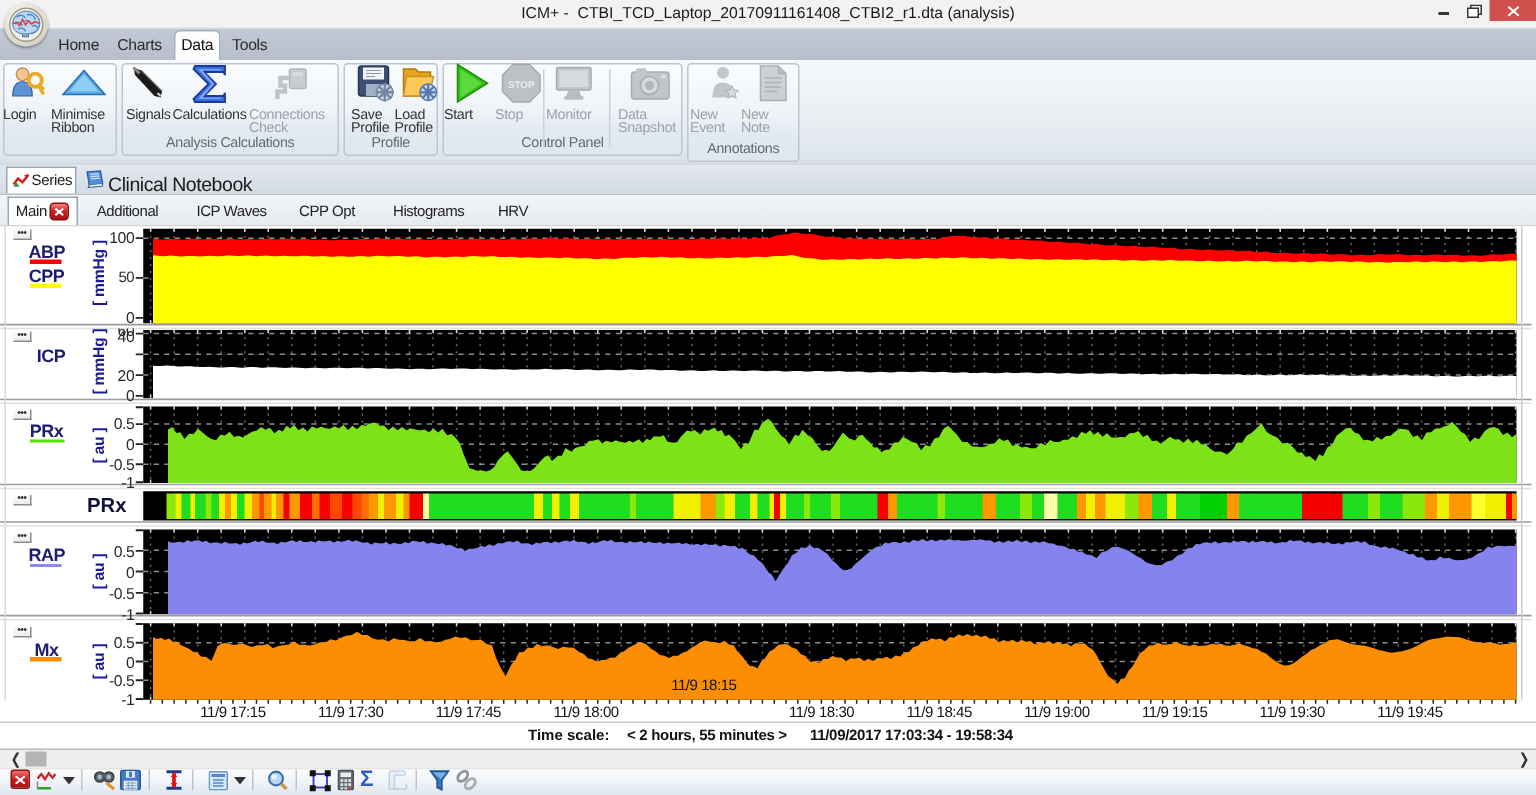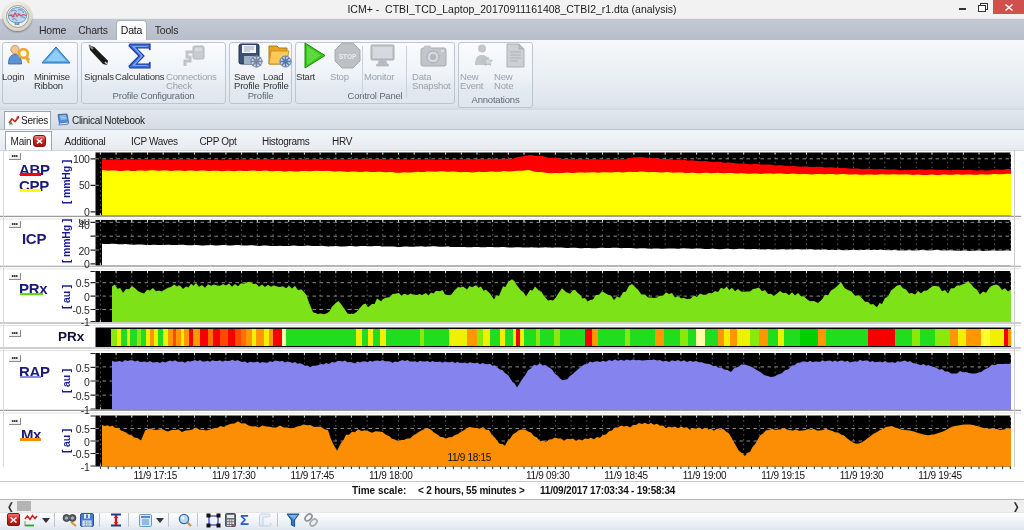--- a/index.html
+++ b/index.html
@@ -1,17 +1,17 @@
 <!DOCTYPE html>
 <html><head><meta charset="utf-8"><style>
 *{margin:0;padding:0;box-sizing:border-box}
 html,body{width:1024px;height:530px;overflow:hidden;font-family:"Liberation Sans",sans-serif;background:#fff;position:relative}
 .abs{position:absolute}
 .tk{position:absolute;font-size:10.5px;color:#2a2a2a;text-align:right;width:40px;letter-spacing:-0.3px}
-.sig{position:absolute;font-weight:bold;font-size:15px;letter-spacing:-0.3px;color:#1b1b75;text-align:center}
+.sig{position:absolute;font-weight:bold;font-size:12px;letter-spacing:-0.3px;color:#1b1b75;text-align:center}
 .sigbar{position:absolute;font-weight:bold;font-size:13.5px;color:#10103a}
 .ul{position:absolute;height:2.6px}
 .unit{position:absolute;font-weight:bold;font-size:10.5px;letter-spacing:-0.2px;color:#1b1b9a;transform:rotate(-90deg) translate(-50%,0);transform-origin:0 0;white-space:nowrap}
 .dots{position:absolute;left:9px;width:12px;height:7px;border-right:1px solid #8a8a8a;border-bottom:1px solid #8a8a8a;background:linear-gradient(#fdfdfd,#ececec);font-size:7px;line-height:5px;text-align:center;color:#333;letter-spacing:-0.5px}
 .tlab{position:absolute;font-size:10px;color:#111;width:78px;text-align:center;letter-spacing:-0.3px}
 .rtab{position:absolute;top:24px;font-size:10.5px;letter-spacing:-0.2px;color:#2b2b2b;text-align:center}
 .grouplabel{position:absolute;bottom:1.5px;width:100%;text-align:center;font-size:9.5px;letter-spacing:-0.2px;color:#5f6a78}
 .btnlabel{position:absolute;top:71.5px;text-align:left;font-size:9.5px;letter-spacing:-0.2px;color:#333;line-height:9.5px}
 .btnlabel.dis{color:#9aa2ab}
 .sep{position:absolute;width:1px;background:#c9d1da}
@@ -43,21 +43,21 @@
 <div class="rtab" style="left:75px;width:36px">Charts</div>
 <div class="rtab" style="left:116px;width:31px;color:#111">Data</div>
 <div class="rtab" style="left:150px;width:33px">Tools</div>
 
 <div class="abs" style="left:0;top:40px;width:1024px;height:66px;background:linear-gradient(#f6f8fa,#e9eef3 60%,#dde4ec)"></div>
 <div class="abs" style="left:0;top:106px;width:1024px;height:4px;background:linear-gradient(#dde3ea,#d2d9e2)"></div>
 <div class="abs" style="left:2px;top:41.5px;width:76px;height:62px;border:1px solid #bcc5d1;border-radius:3px;background:linear-gradient(#fafcfd,#eef2f7 55%,#e2e9f1 75%,#dfe6ee)">
     <div class="grouplabel"></div>
   </div>
 <div class="abs" style="left:81px;top:41.5px;width:145px;height:62px;border:1px solid #bcc5d1;border-radius:3px;background:linear-gradient(#fafcfd,#eef2f7 55%,#e2e9f1 75%,#dfe6ee)">
-    <div class="grouplabel">Profile Configuration</div>
+    <div class="grouplabel">Analysis Calculations</div>
   </div>
 <div class="abs" style="left:229px;top:41.5px;width:63px;height:62px;border:1px solid #bcc5d1;border-radius:3px;background:linear-gradient(#fafcfd,#eef2f7 55%,#e2e9f1 75%,#dfe6ee)">
     <div class="grouplabel">Profile</div>
   </div>
 <div class="abs" style="left:295px;top:41.5px;width:160px;height:62px;border:1px solid #bcc5d1;border-radius:3px;background:linear-gradient(#fafcfd,#eef2f7 55%,#e2e9f1 75%,#dfe6ee)">
     <div class="grouplabel">Control Panel</div>
   </div>
 <div class="abs" style="left:458px;top:41.5px;width:75px;height:66px;border:1px solid #bcc5d1;border-radius:3px;background:linear-gradient(#fafcfd,#eef2f7 55%,#e2e9f1 75%,#dfe6ee)">
     <div class="grouplabel">Annotations</div>
   </div>
@@ -160,21 +160,21 @@
 <path d="M1 8 L4 4 L7 6.5 L11 1.5" stroke="#cc2222" stroke-width="1.6" fill="none"></path>
 <path d="M1 9.5 L5 9.5 L3 6.5 Z" fill="#2a9944"></path>
 <path d="M8 2 L11 1 L10.5 4 Z" fill="#cc2222"></path>
 </svg>
 <div class="abs" style="left:21px;top:114.5px;font-size:10px;letter-spacing:-0.2px;color:#1a1a1a">Series</div>
 <svg class="abs" style="left:55px;top:112.5px" width="15" height="14" viewBox="0 0 15 14">
 <path d="M3 1.5 L12 1 L13.5 9.5 L4.5 10.5 Z" fill="#4f8fdd" stroke="#2a5a9a" stroke-width="0.8"></path>
 <path d="M4.5 10.5 L3.8 12 L13 11.2 L13.5 9.5" fill="#e8eef6" stroke="#2a5a9a" stroke-width="0.7"></path>
 <path d="M5 3.2 L11 2.8 M5.3 4.7 L11.3 4.3 M5.6 6.2 L11.6 5.8" stroke="#cfe2f6" stroke-width="0.8"></path>
 </svg>
-<div class="abs" style="left:72px;top:114.5px;font-size:10px;letter-spacing:-0.3px;color:#1a1a1a">Clinical Notebook</div>
+<div class="abs" style="left:72px;top:114.5px;font-size:13px;letter-spacing:-0.3px;color:#1a1a1a">Clinical Notebook</div>
 <div class="abs" style="left:0;top:128.5px;width:1024px;height:1px;background:#b9c2cc"></div>
 
 <div class="abs" style="left:0;top:129.5px;width:1024px;height:20.5px;background:linear-gradient(#f2f5f8,#e7ebf0)"></div>
 <div class="abs" style="left:4.5px;top:131px;width:47px;height:19px;background:#fdfdfd;border:1px solid #9aa5b2;border-bottom:none"></div>
 <div class="abs" style="left:10.5px;top:136px;font-size:10px;letter-spacing:-0.2px;color:#1a1a1a">Main</div>
 <div class="abs" style="left:32.5px;top:135px;width:13.5px;height:12px;border-radius:3px;background:linear-gradient(#ee8888,#cc2222 45%,#aa1111);border:1px solid #8a1010"></div>
 <svg class="abs" style="left:35.8px;top:137.8px" width="7" height="6.5" viewBox="0 0 8 7">
     <path d="M1 1 L7 6 M7 1 L1 6" stroke="#fff" stroke-width="1.7"></path>
   </svg>
 <div class="abs" style="left:63px;top:136px;width:44px;text-align:center;font-size:10px;letter-spacing:-0.3px;color:#222">Additional</div>
@@ -362,21 +362,21 @@
 <div class="unit" style="left:59.5px;top:380.7px">[ au ]</div>
 <div class="dots" style="top:417.8px">•••</div>
 <div class="sig" style="left:19px;top:426px;width:24px">Mx</div>
 <div class="ul" style="left:20px;top:438.4px;width:21px;background:#fb8e04"></div>
 <div class="unit" style="left:59.5px;top:441px">[ au ]</div>
 <div class="tlab" style="left:116.3px;top:469.5px">11/9 17:15</div>
 <div class="tlab" style="left:194.8px;top:469.5px">11/9 17:30</div>
 <div class="tlab" style="left:273.2px;top:469.5px">11/9 17:45</div>
 <div class="tlab" style="left:351.7px;top:469.5px">11/9 18:00</div>
 <div class="tlab" style="left:430.2px;top:452px">11/9 18:15</div>
-<div class="tlab" style="left:508.7px;top:469.5px">11/9 09:30</div>
+<div class="tlab" style="left:508.7px;top:469.5px">11/9 18:30</div>
 <div class="tlab" style="left:587.1px;top:469.5px">11/9 18:45</div>
 <div class="tlab" style="left:665.6px;top:469.5px">11/9 19:00</div>
 <div class="tlab" style="left:744.1px;top:469.5px">11/9 19:15</div>
 <div class="tlab" style="left:822.5px;top:469.5px">11/9 19:30</div>
 <div class="tlab" style="left:901.0px;top:469.5px">11/9 19:45</div>
 <div class="abs" style="left:0;top:480.5px;width:1024px;height:1px;background:#c8c8c8"></div>
 <div class="abs" style="left:352px;top:484.5px;font-size:10px;font-weight:bold;color:#111">Time scale:</div>
 <div class="abs" style="left:418px;top:484.5px;font-size:10px;font-weight:bold;letter-spacing:-0.2px;color:#111">&lt; 2 hours, 55 minutes &gt;</div>
 <div class="abs" style="left:540px;top:484.5px;font-size:10px;font-weight:bold;letter-spacing:-0.2px;color:#111">11/09/2017 17:03:34 - 19:58:34</div>
 <div class="abs" style="left:0;top:498.5px;width:1024px;height:1px;background:#b8b8b8"></div>

